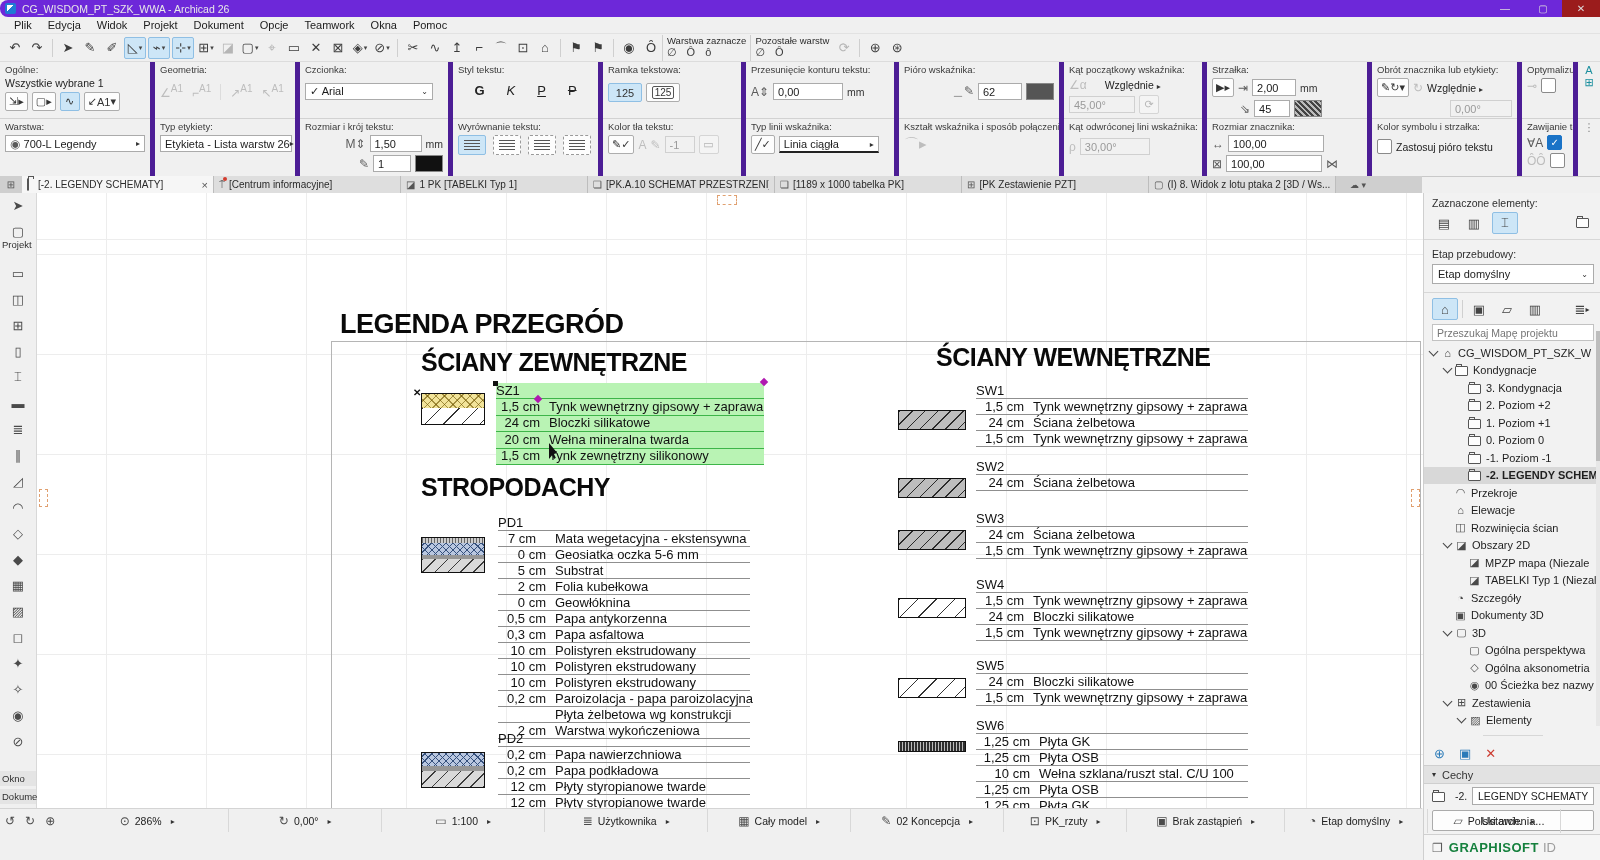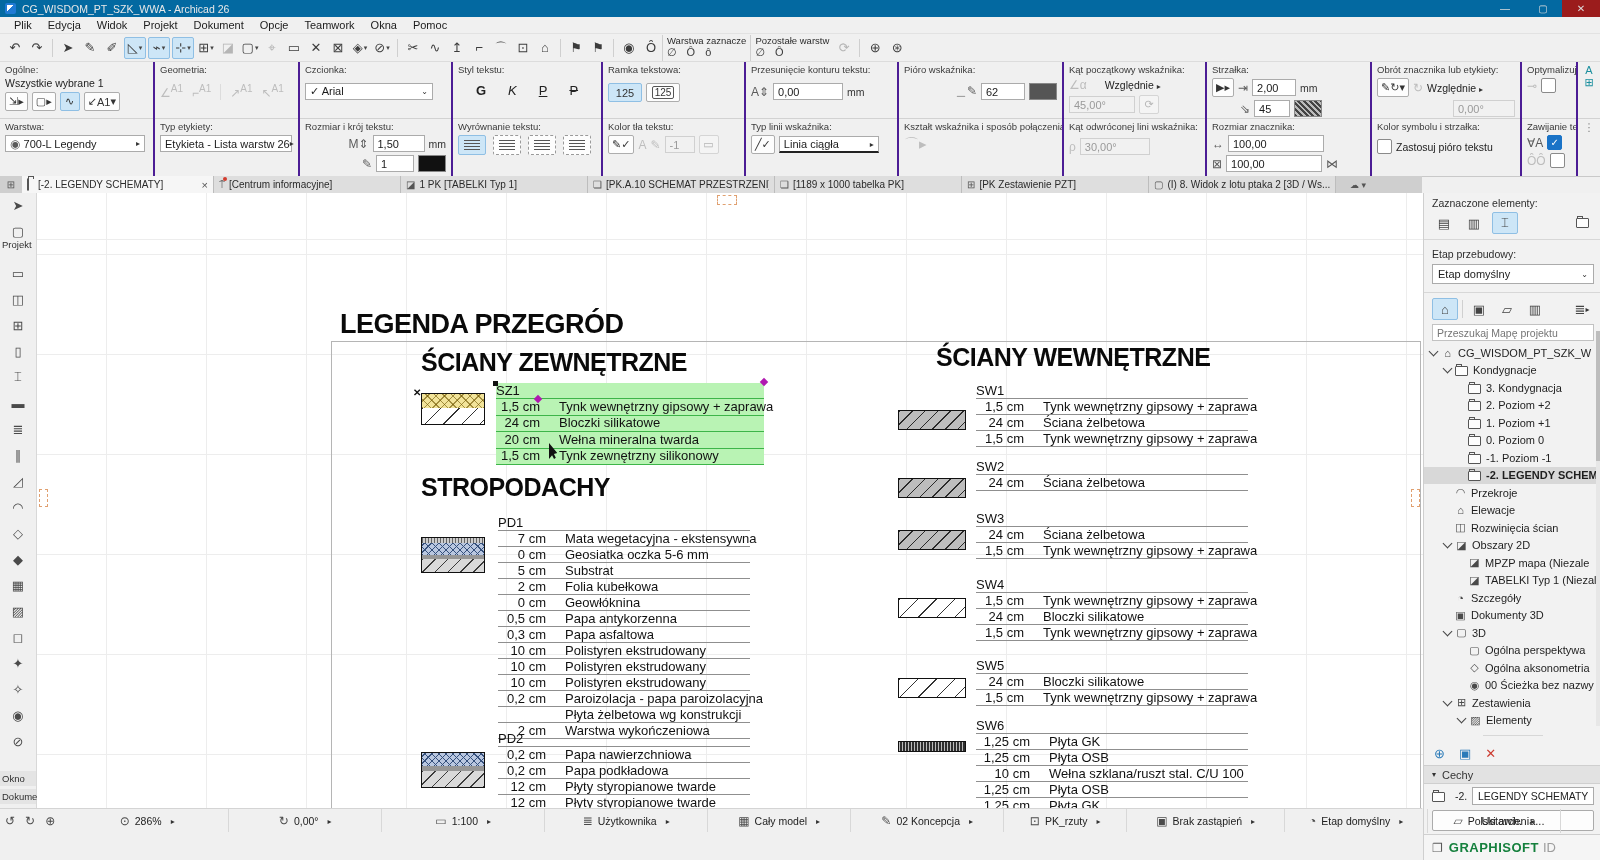--- a/index.html
+++ b/index.html
@@ -1,21 +1,21 @@
 <!DOCTYPE html>
 <html><head>
 <meta charset="utf-8">
 <style>
   html,body{margin:0;padding:0;background:#d8d8d8;}
   #app{position:relative;width:1600px;height:860px;overflow:hidden;background:#f0f0f0;
        font-family:"Liberation Sans",sans-serif;font-size:11px;color:#222;
        -webkit-font-smoothing:antialiased;}
   
-  .titlebar{position:absolute;left:0;top:0;width:1600px;height:17px;background:#0369a1;color:#e8e8e8;
-            display:flex;align-items:center;font-size:10.5px;}
+  .titlebar{position:absolute;left:0;top:0;width:1600px;height:17px;background:#6d28d9;color:#e8e8e8;
+            display:flex;align-items:center;font-size:10.5px;border-radius:8px;}
   .appicon{width:11px;height:11px;margin:0 6px 0 5px;background:#1f7ad4;border-radius:2px;position:relative;}
   .appicon::after{content:'';position:absolute;left:2px;top:2px;width:7px;height:7px;
                   background:linear-gradient(135deg,#fff 45%,transparent 46%);}
   .wbtns{margin-left:auto;display:flex;height:17px;}
   .wbtn{width:38px;text-align:center;line-height:17px;font-size:10px;color:#ddd;}
   .wbtn.close{background:#9b1c1c;}
   
   .menubar{position:absolute;left:0;top:17px;width:1600px;height:17px;background:#f0f0f0;
            border-bottom:1px solid #e2e2e2;display:flex;align-items:center;padding-left:6px;box-sizing:border-box;}
   .menuitem{padding:0 8px;font-size:11px;color:#1a1a1a;}
@@ -28,21 +28,21 @@
   .tbi.dis{color:#b5b5b5;}
   .tbi .dd{font-size:7px;color:#444;margin-left:1px;}
   .tbsep{width:1px;height:18px;background:#cfcfcf;margin:0 4px;}
   .tbgroup{display:flex;flex-direction:column;align-items:flex-start;border-left:1px solid #cfcfcf;
            padding:0 4px;height:26px;overflow:hidden;}
   .tbgroup .glabel{font-size:9.5px;color:#2c2c2c;line-height:11px;white-space:nowrap;}
   .tbgroup .gicons{display:flex;gap:10px;font-size:11px;color:#3c3c3c;line-height:13px;}
   
   .settings{position:absolute;left:0;top:62px;width:1600px;height:114px;background:#f0f0f0;
             border-bottom:1px solid #c9c9c9;display:flex;}
-  .scol{border-right:2px solid #4c1d95;box-sizing:border-box;overflow:hidden;flex:none;}
+  .scol{border-right:5px solid #4c1d95;box-sizing:border-box;overflow:hidden;flex:none;}
   .scell{height:57px;box-sizing:border-box;padding:2px 5px;overflow:hidden;}
   .scell.top{border-bottom:1px solid #d2d2d2;}
   .slbl{font-size:9.5px;color:#3a3a3a;white-space:nowrap;margin-bottom:2px;}
   .srow{display:flex;align-items:center;gap:4px;margin-top:3px;white-space:nowrap;}
   .btn{background:#fdfdfd;border:1px solid #adadad;border-radius:2px;min-width:20px;height:19px;
        display:inline-flex;align-items:center;justify-content:center;font-size:11px;color:#333;padding:0 3px;box-sizing:border-box;}
   .btn.blue{background:#cde6f7;border-color:#8fbfe4;}
   .btn.dis{color:#b5b5b5;border-color:#d5d5d5;background:#f4f4f4;}
   .fld{background:#fff;border:1px solid #ababab;height:17px;font-size:11px;color:#1a1a1a;
        display:inline-flex;align-items:center;padding:0 4px;box-sizing:border-box;}
@@ -86,21 +86,21 @@
   .canvas{position:relative;width:1386px;height:615px;background:#fff;overflow:hidden;flex:none;
           background-image:repeating-linear-gradient(90deg,#ededed 0 1px,transparent 1px 100px),
                            repeating-linear-gradient(0deg,#ededed 0 1px,transparent 1px 100px);
           background-position:69px 47px;}
   .paper{position:absolute;left:294px;top:148px;width:1088px;height:470px;border:1px solid #b5b5b5;}
   .h1{position:absolute;font-weight:bold;color:#0a0a0a;white-space:nowrap;letter-spacing:-0.5px;}
   .entry{position:absolute;font-size:13px;color:#111;}
   .entry .code{height:15px;line-height:15px;border-bottom:1px solid #8f8f8f;}
   .entry .row{display:flex;height:15px;line-height:14px;border-bottom:1px solid #8f8f8f;align-items:center;}
   .entry .dim{text-align:right;flex:none;}
-  .entry .mat{margin-left:19px;white-space:nowrap;}
+  .entry .mat{margin-left:9px;white-space:nowrap;}
   .entry.sel{background:#b9f3b4;}
   .entry.sel .code,.entry.sel .row{border-color:#3db549;height:15.4px;}
   .swatch{position:absolute;border:1px solid #111;box-sizing:border-box;}
   .sw-band{width:100%;}
   .hx-ghatch{background:#bdbdbd;background-image:repeating-linear-gradient(135deg,#2a2a2a 0 1px,transparent 1px 9px);}
   .hx-whatch{background:#fff;background-image:repeating-linear-gradient(135deg,#333 0 1px,transparent 1px 13px);}
   .hx-dense{background:#2e2e2e;background-image:repeating-linear-gradient(90deg,#bbb 0 1px,transparent 1px 3px);}
   .hx-ins{background:#f2e49a;background-image:repeating-linear-gradient(45deg,rgba(110,85,0,.6) 0 1px,transparent 1px 6px),
           repeating-linear-gradient(-45deg,rgba(110,85,0,.6) 0 1px,transparent 1px 6px);}
   .hx-zig{background:#b9c7e0;background-image:repeating-linear-gradient(45deg,#35507c 0 1px,transparent 1px 5px),
@@ -618,21 +618,21 @@
               <span class="mat">Tynk zewnętrzny silikonowy</span>
             </div>
           </div>
           <div class="swatch" style="left: 384px; top: 200px; width: 64px; height: 32px;">
             <div class="sw-band hx-ins" style="height: 14px;"></div>
             <div class="sw-band hx-whatch" style="height: 16px;"></div>
           </div>
           <div class="entry" style="left: 461px; top: 322px; width: 252px;">
             <div class="code">PD1</div>
             <div class="row">
-              <span class="dim" style="width: 48px;">7 cm</span>
+              <span class="dim" style="width: 48px; text-align: center;">7 cm</span>
               <span class="mat">Mata wegetacyjna - ekstensywna</span>
             </div>
             <div class="row">
               <span class="dim" style="width: 48px;">0 cm</span>
               <span class="mat">Geosiatka oczka 5-6 mm</span>
             </div>
             <div class="row">
               <span class="dim" style="width: 48px;">5 cm</span>
               <span class="mat">Substrat</span>
             </div>

